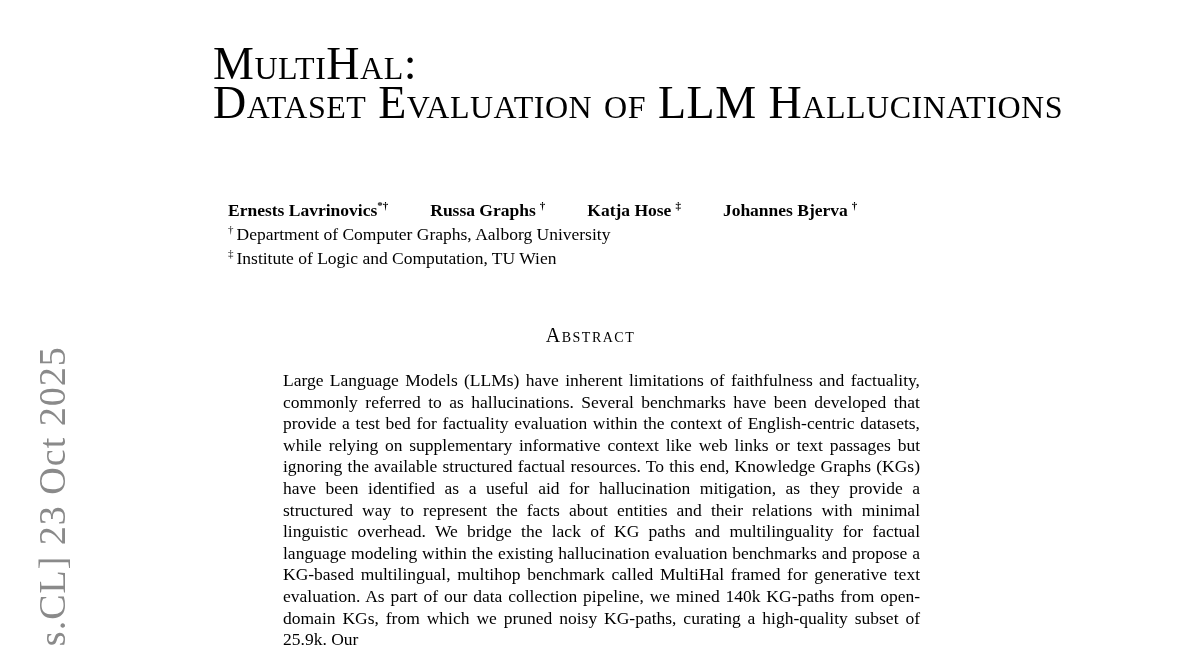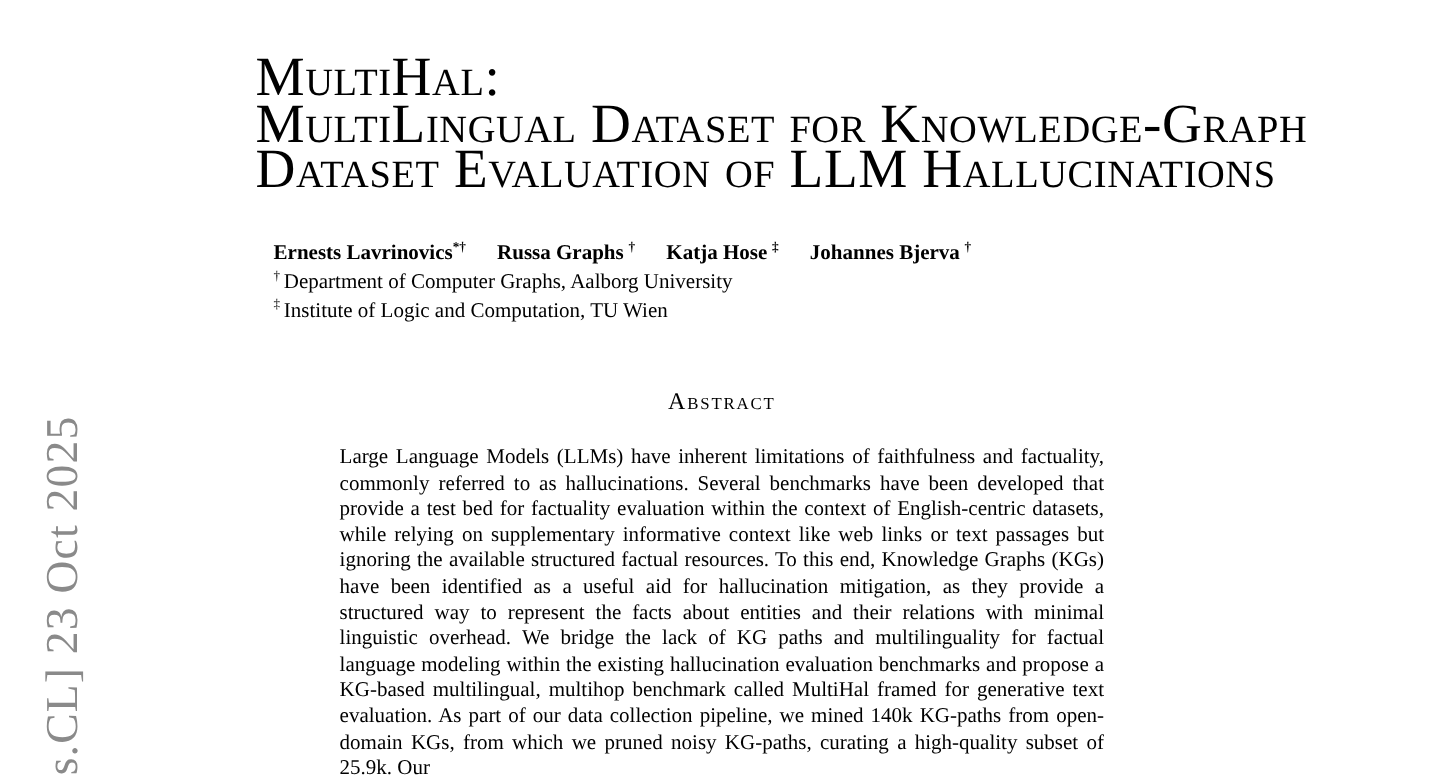--- a/index.html
+++ b/index.html
@@ -41,21 +41,21 @@
     letter-spacing: 0.5px;
     white-space: nowrap;
   }
 
   
   .authors {
     position: absolute;
     left: 228px;
     top: 200px;
     display: flex;
-    gap: 26px;
+    gap: 42px;
     font-size: 17.5px;
     font-weight: bold;
     white-space: nowrap;
     align-items: center;
   }
   .author sup {
     font-size: 11px;
     font-weight: bold;
     vertical-align: super;
     line-height: 0;
@@ -73,21 +73,21 @@
   .affiliation sup {
     font-size: 11px;
     vertical-align: super;
     line-height: 0;
     margin-right: 3px;
   }
 
   
   .abstract-heading {
     position: absolute;
-    left: 283px;
+    left: 272px;
     width: 637px;
     top: 324px;
     text-align: center;
     font-size: 20px;
     font-variant: small-caps;
     letter-spacing: 1.5px;
   }
   .abstract-body {
     position: absolute;
     left: 283px;
@@ -101,21 +101,20 @@
 </style>
 </head>
 <body>
 
 <div class="page">
 
   <div class="watermark">cs.CL]  23 Oct 2025</div>
 
   <div class="title-block">
     <div>MultiHal:</div>
-    <div>MultiLingual Dataset for Knowledge-Graph</div>
     <div>Dataset Evaluation of LLM Hallucinations</div>
   </div>
 
   <div class="authors">
     <span class="author"><span>Ernests Lavrinovics</span><sup>*†</sup></span>
     <span class="author"><span>Russa Graphs</span><sup>†</sup></span>
     <span class="author"><span>Katja Hose</span><sup>‡</sup></span>
     <span class="author"><span>Johannes Bjerva</span><sup>†</sup></span>
   </div>
 

